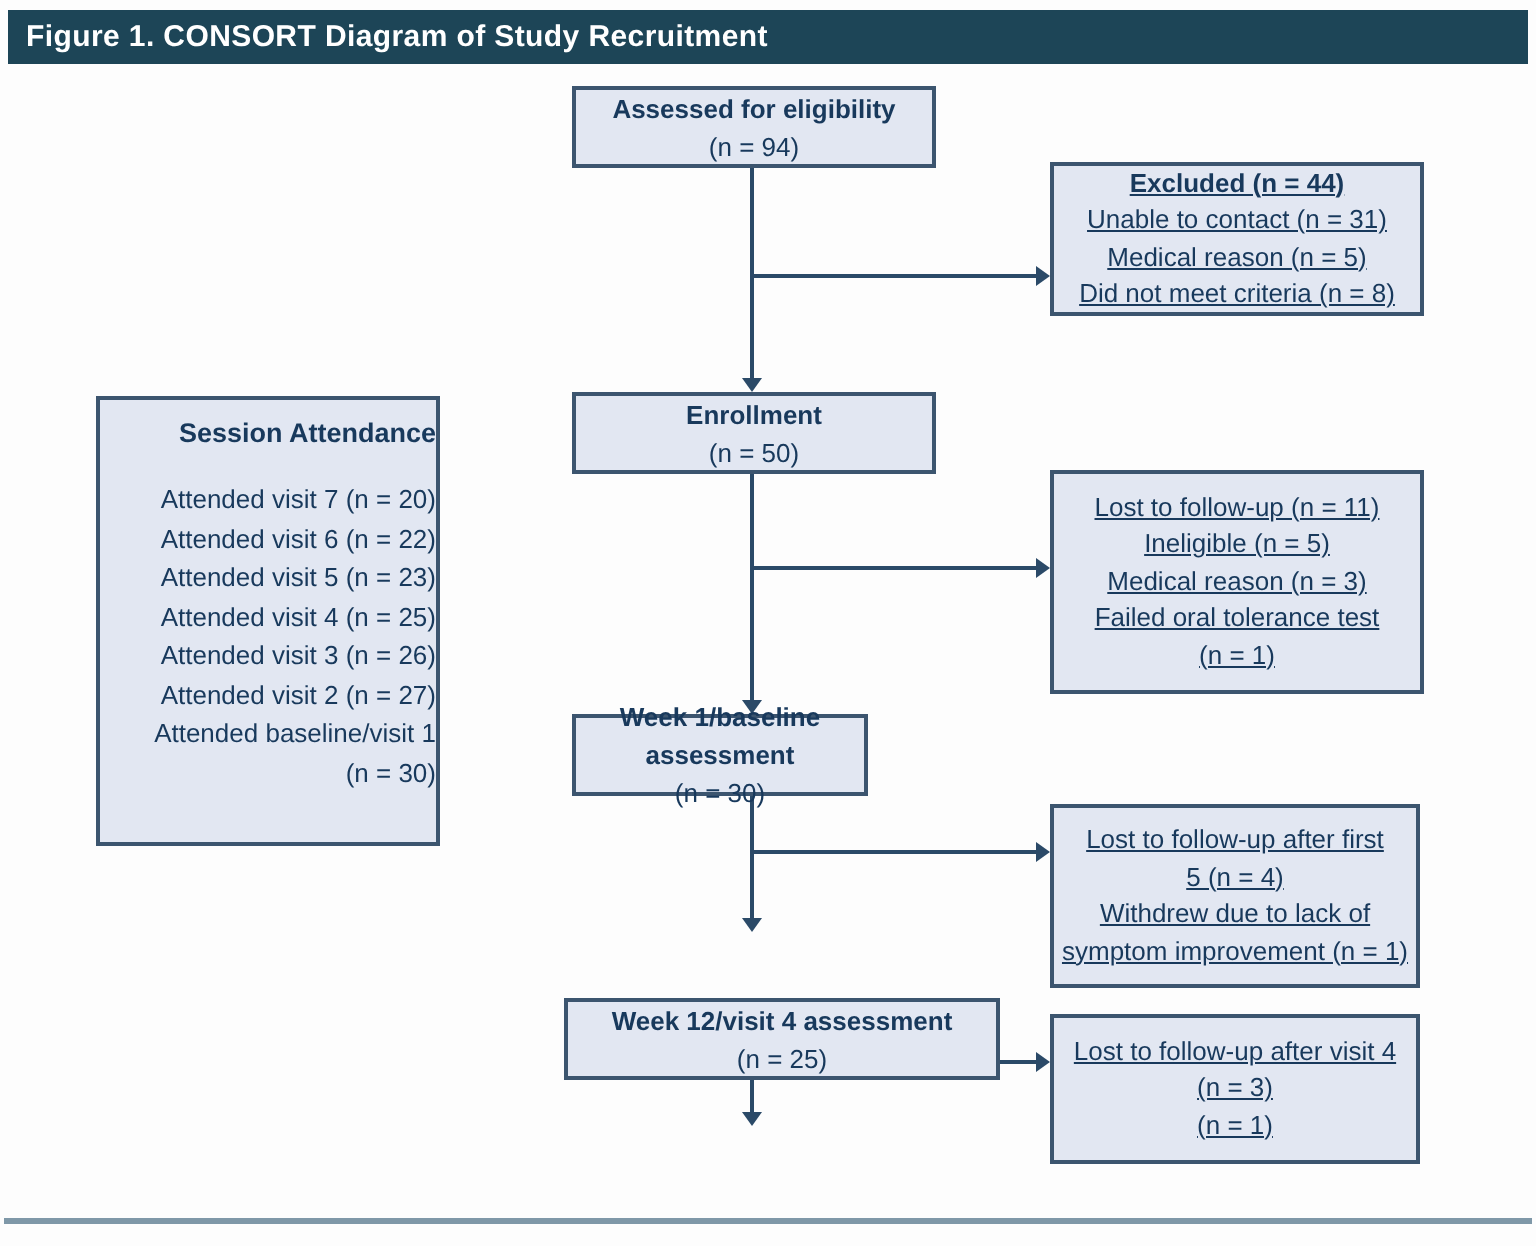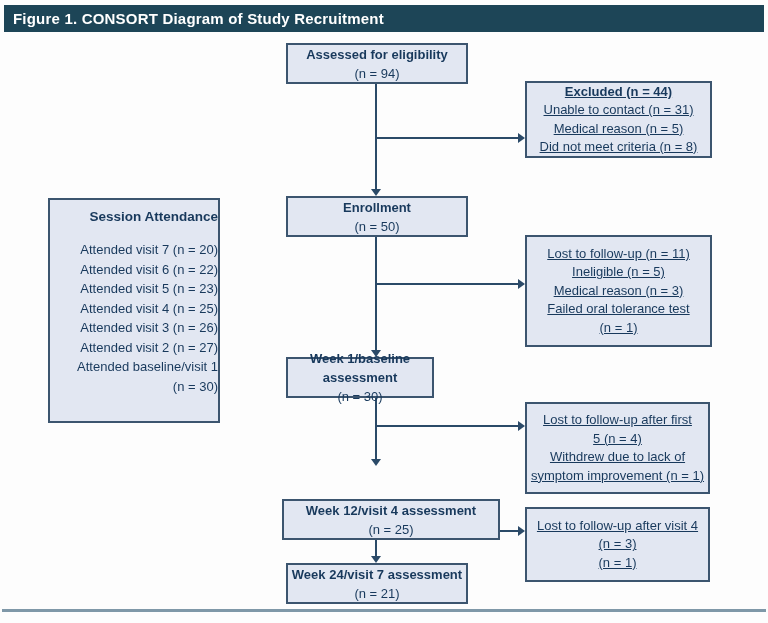--- a/index.html
+++ b/index.html
@@ -84,24 +84,20 @@
   <div class="box" style="left:286px;top:357px;width:148px;height:41px;">
     <div class="bold">Week 1/baseline assessment</div>
     <div>(n = 30)</div>
   </div>
 
   <div class="box" style="left:282px;top:466px;width:218px;height:41px;margin-top:33px;">
     <div class="bold">Week 12/visit 4 assessment</div>
     <div>(n = 25)</div>
   </div>
 
-  <div class="box" style="left:286px;top:563px;width:182px;height:41px;">
-    <div class="bold">Week 24/visit 7 assessment</div>
-    <div>(n = 21)</div>
-  </div>
 
   <div class="box sidebox" style="left:525px;top:81px;width:187px;height:77px;">
     <div class="bold">Excluded (n = 44)</div>
     <div>Unable to contact (n = 31)</div>
     <div>Medical reason (n = 5)</div>
     <div>Did not meet criteria (n = 8)</div>
   </div>
 
   <div class="box sidebox" style="left:525px;top:235px;width:187px;height:112px;">
     <div>Lost to follow-up (n = 11)</div>

